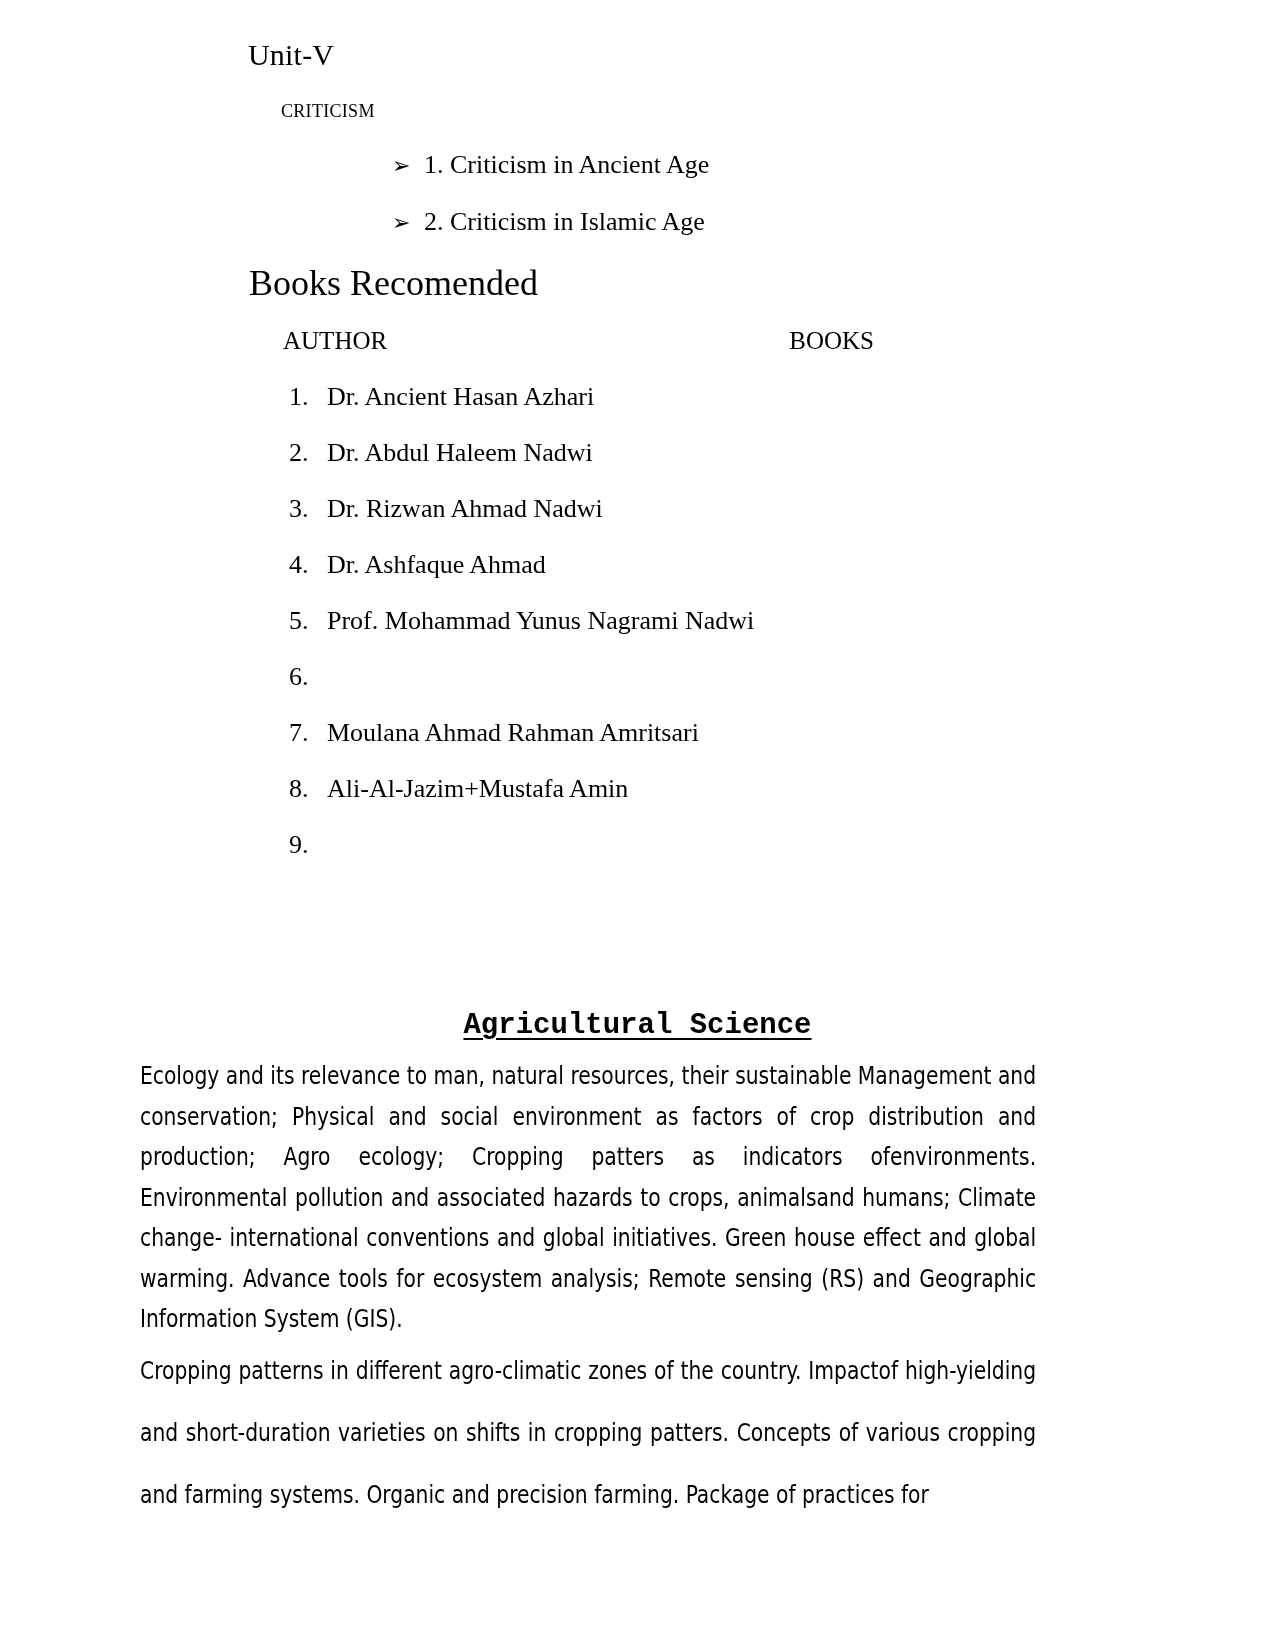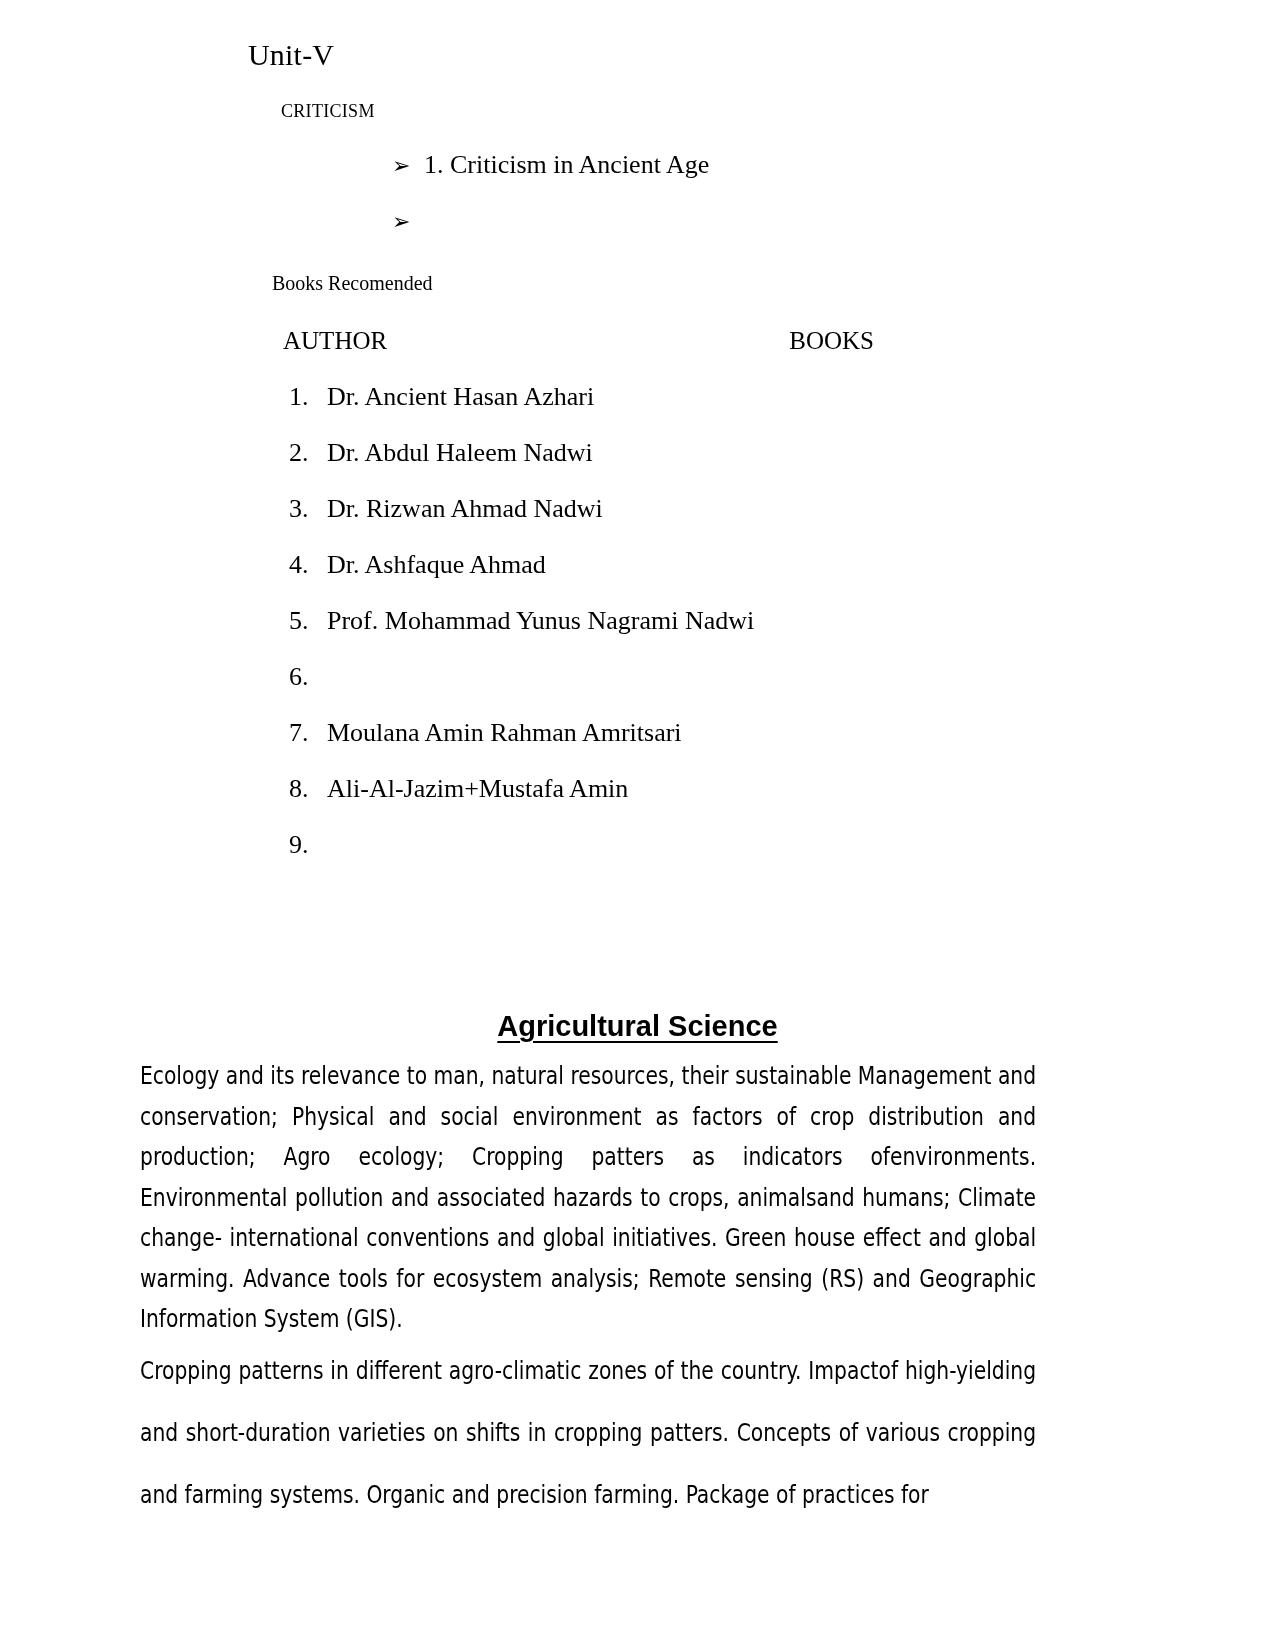--- a/index.html
+++ b/index.html
@@ -62,23 +62,23 @@
     flex: 0 0 32px;
     font-size: 22px;
     line-height: 30px;
   }
   .criticism-text {
     white-space: nowrap;
   }
 
   .books-heading {
     position: absolute;
-    left: 272px;
+    left: 249px;
     top: 266px;
-    font-size: 20px;
+    font-size: 36px;
     line-height: 34px;
   }
 
   .col-header-row {
     position: absolute;
     left: 283px;
     top: 326px;
     width: 700px;
     font-size: 25px;
     line-height: 30px;
@@ -117,21 +117,21 @@
     white-space: nowrap;
   }
 
   
   .ag-heading {
     position: absolute;
     left: 0;
     top: 1008px;
     width: 1275px;
     text-align: center;
-    font-family: Liberation Sans, sans-serif;
+    font-family: Liberation Mono, monospace;
     font-size: 29px;
     font-weight: bold;
     line-height: 36px;
   }
   .ag-heading span {
     text-decoration: underline;
     text-underline-offset: 5px;
   }
 
   .body-text {
@@ -169,20 +169,21 @@
 
     <div class="criticism-title">CRITICISM</div>
 
     <div class="criticism-list">
       <div class="criticism-item">
         <span class="arrow-bullet">➢</span>
         <span class="criticism-text">1. Criticism in Ancient Age</span>
       </div>
       <div class="criticism-item">
         <span class="arrow-bullet">➢</span>
+        <span class="criticism-text">2. Criticism in Islamic Age</span>
       </div>
     </div>
 
     <div class="books-heading">Books Recomended</div>
 
     <div class="col-header-row">
       <span class="col-header-author">AUTHOR</span>
       <span class="col-header-books">BOOKS</span>
     </div>
 
@@ -205,21 +206,21 @@
       </div>
       <div class="author-row">
         <span class="author-num">5.</span>
         <span class="author-name">Prof. Mohammad Yunus Nagrami Nadwi</span>
       </div>
       <div class="author-row">
         <span class="author-num">6.</span>
       </div>
       <div class="author-row">
         <span class="author-num">7.</span>
-        <span class="author-name">Moulana Amin Rahman Amritsari</span>
+        <span class="author-name">Moulana Ahmad Rahman Amritsari</span>
       </div>
       <div class="author-row">
         <span class="author-num">8.</span>
         <span class="author-name">Ali-Al-Jazim+Mustafa Amin</span>
       </div>
       <div class="author-row">
         <span class="author-num">9.</span>
       </div>
     </div>
 

